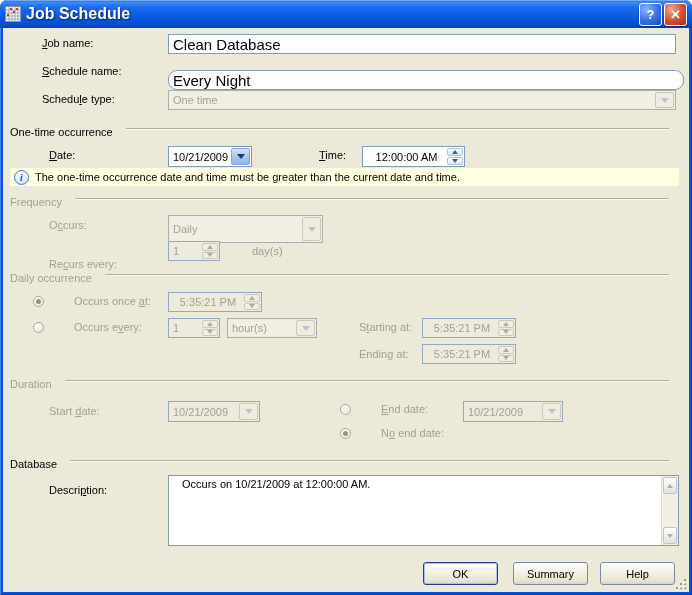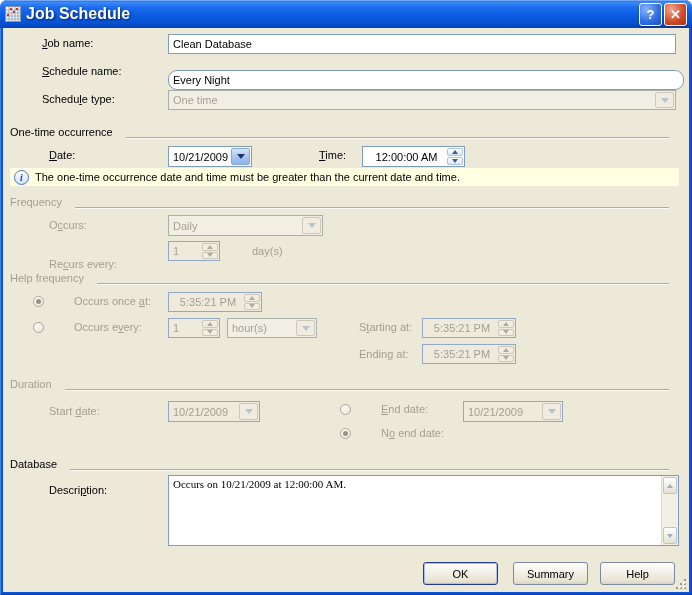--- a/index.html
+++ b/index.html
@@ -23,21 +23,21 @@
     box-shadow:0 1px 2px rgba(0,0,40,.4);cursor:default;}
   .help-btn{background:radial-gradient(circle at 30% 25%,#8ab4f8,var(--help-button-blue,#2f6be0) 60%,#1d4fc0);}
   .close-btn{background:radial-gradient(circle at 30% 25%,#f2a48c,var(--close-button-red,#d34f2e) 55%,#a82f10);}
   .client{position:absolute;left:3px;right:3px;top:28px;bottom:3px;background:var(--dialog-bg,#ece9d8);}
 
   .lbl{position:absolute;white-space:nowrap;color:#000;margin-left:24px;}
   .lbl.dis{color:var(--disabled-text,#a39f93);}
   .mn{text-decoration:underline;}
 
   .txt{position:absolute;box-sizing:border-box;height:20px;border:1px solid var(--field-border,#7f9db9);
-    background:#fff;font-family:inherit;font-size:11px;padding:1px 4px;color:#000;}
+    background:#fff;font-family:inherit;font-size:15px;padding:1px 4px;color:#000;}
 
   .fld{position:absolute;box-sizing:border-box;display:flex;align-items:stretch;
     border:1px solid var(--field-border,#7f9db9);background:#fff;text-align:right;}
   .fld .val{flex:1;display:flex;align-items:center;padding:0 4px;white-space:nowrap;overflow:hidden;}
   .fld .val.center{justify-content:center;padding-right:0;}
   .fld.dis{border-color:#93a8c4;background:#eeebdc;color:var(--disabled-text,#a39f93);}
   .fld.dis2{border-color:#aab0a9;background:#f1efe3;color:var(--disabled-text,#a39f93);}
 
   .combo-btn{width:17px;margin:1px;display:flex;align-items:center;justify-content:center;border-radius:2px;
     background:linear-gradient(180deg,#d8e6fa,#a9c7f0 50%,#8fb3e8);border:1px solid #86a7dc;}
@@ -47,37 +47,37 @@
 
   .spin{width:16px;display:flex;flex-direction:column;margin:1px;gap:1px;}
   .sb{flex:1;display:flex;align-items:center;justify-content:center;border-radius:2px;
     background:linear-gradient(180deg,#fdfefe,#dbe7f6);border:1px solid #aec3de;}
   .tri-up{width:0;height:0;border-left:3px solid transparent;border-right:3px solid transparent;border-bottom:4px solid #3c5e91;}
   .tri-down{width:0;height:0;border-left:3px solid transparent;border-right:3px solid transparent;border-top:4px solid #3c5e91;}
   .fld.dis .sb{background:#f1eee1;border-color:#cbc8ba;}
   .fld.dis .tri-up{border-bottom-color:#aeab9e;}
   .fld.dis .tri-down{border-top-color:#aeab9e;}
 
-  .grp{position:absolute;left:7px;right:20px;display:flex;align-items:flex-end;gap:13px;}
+  .grp{position:absolute;left:7px;right:20px;display:flex;align-items:flex-start;gap:13px;}
   .grp .line{flex:1;height:1px;background:#b0ac9c;box-shadow:0 1px 0 rgba(255,255,255,.75);margin-top:2px;}
   .grp.dis span{color:var(--disabled-text,#a39f93);}
   .grp span{white-space:nowrap;}
 
   .info-bar{position:absolute;display:flex;align-items:center;gap:6px;background:var(--info-bar-bg,#ffffe1);
     padding:0 4px;box-sizing:border-box;}
   .info-ic{display:inline-flex;flex:0 0 auto;width:13px;height:13px;border-radius:50%;
     border:1px solid #4a73b8;background:linear-gradient(180deg,#fff,#cfe0f8);
     color:#1d4ea8;font:italic bold 10px "Liberation Serif",serif;align-items:center;justify-content:center;}
 
   .radio{position:absolute;width:11px;height:11px;border-radius:50%;box-sizing:border-box;
     border:1px solid #a8a599;background:linear-gradient(135deg,#fefefc,#e9e6d8);}
   .radio.on::after{content:'';position:absolute;left:2px;top:2px;width:5px;height:5px;border-radius:50%;background:#95927f;}
 
   .descbox{position:absolute;box-sizing:border-box;border:1px solid var(--field-border,#7f9db9);background:#fff;display:flex;}
-  .desc-text{flex:1;padding:2px 4px;overflow:hidden;font-family:Liberation Serif, serif;}
+  .desc-text{flex:1;padding:2px 13px;overflow:hidden;}
   .vscroll{width:17px;background:#f2f0e4;border-left:1px solid #ddd9cb;display:flex;flex-direction:column;justify-content:space-between;padding:1px;box-sizing:border-box;}
   .scroll-btn{height:15px;display:flex;align-items:center;justify-content:center;border-radius:2px;
     background:linear-gradient(180deg,#fefefd,#e4e1d4);border:1px solid #bac3cf;}
   .scroll-btn .tri-up{border-bottom-color:#9fb0c4;}
   .scroll-btn .tri-down{border-top-color:#9fb0c4;}
 
   .btn{position:absolute;width:75px;height:23px;box-sizing:border-box;border:1px solid #7b8aa2;border-radius:3px;
     background:linear-gradient(180deg,#ffffff,#f4f1e8 40%,#e8e4d4 85%,#d8d2c0);
     font-family:inherit;font-size:11px;color:#000;}
   .btn.default{border-color:#233d88;box-shadow:inset 0 0 0 1px #a9c1ea;}
@@ -153,21 +153,21 @@
       <span class="info-ic">i</span>
       <span>The one-time occurrence date and time must be greater than the current date and time.</span>
     </div>
 
     <div class="grp dis" style="top:168px">
       <span>Frequency</span>
         <div class="line"></div>
     </div>
 
     <span class="lbl dis" style="left:22px;top:191px">O<span class="mn">c</span>curs:</span>
-    <div class="fld dis2" style="left:165px;top:187px;width:155px;height:21px">
+    <div class="fld dis2" style="left:165px;top:187px;width:155px;height:28px">
       <span class="val">Daily</span>
       <span class="combo-btn">
           <i class="chev"></i>
         </span>
     </div>
 
     <span class="lbl dis" style="left:22px;top:230px">Re<span class="mn">c</span>urs every:</span>
     <div class="fld dis" style="left:165px;top:213px;width:52px;height:20px">
       <span class="val">1</span>
       <span class="spin">
@@ -175,21 +175,21 @@
             <i class="tri-up"></i>
           </span>
         <span class="sb">
             <i class="tri-down"></i>
           </span>
       </span>
     </div>
     <span class="lbl dis" style="left:225px;top:217px">day(s)</span>
 
     <div class="grp dis" style="top:244px">
-      <span>Help frequency</span>
+      <span>Daily occurrence</span>
         <div class="line"></div>
     </div>
 
     <span class="radio on" style="left:30px;top:268px"></span>
     <span class="lbl dis" style="left:47px;top:267px">Occurs once <span class="mn">a</span>t:</span>
     <div class="fld dis" style="left:165px;top:264px;width:94px;height:20px">
       <span class="val center">5:35:21 PM</span>
       <span class="spin">
         <span class="sb">
             <i class="tri-up"></i>

